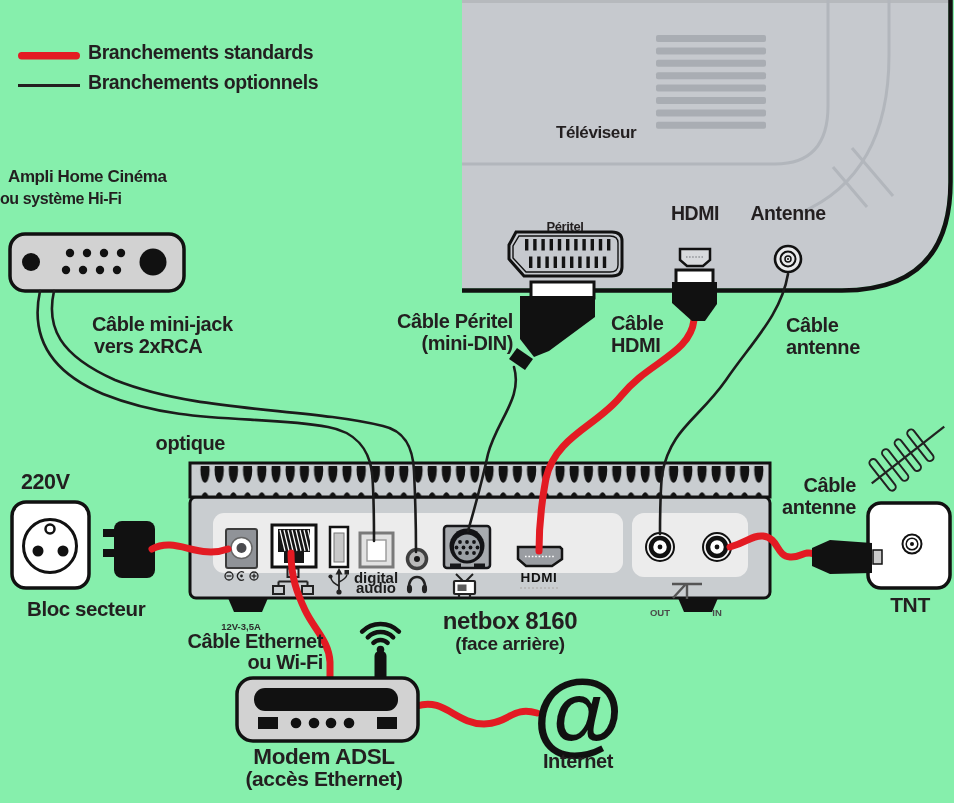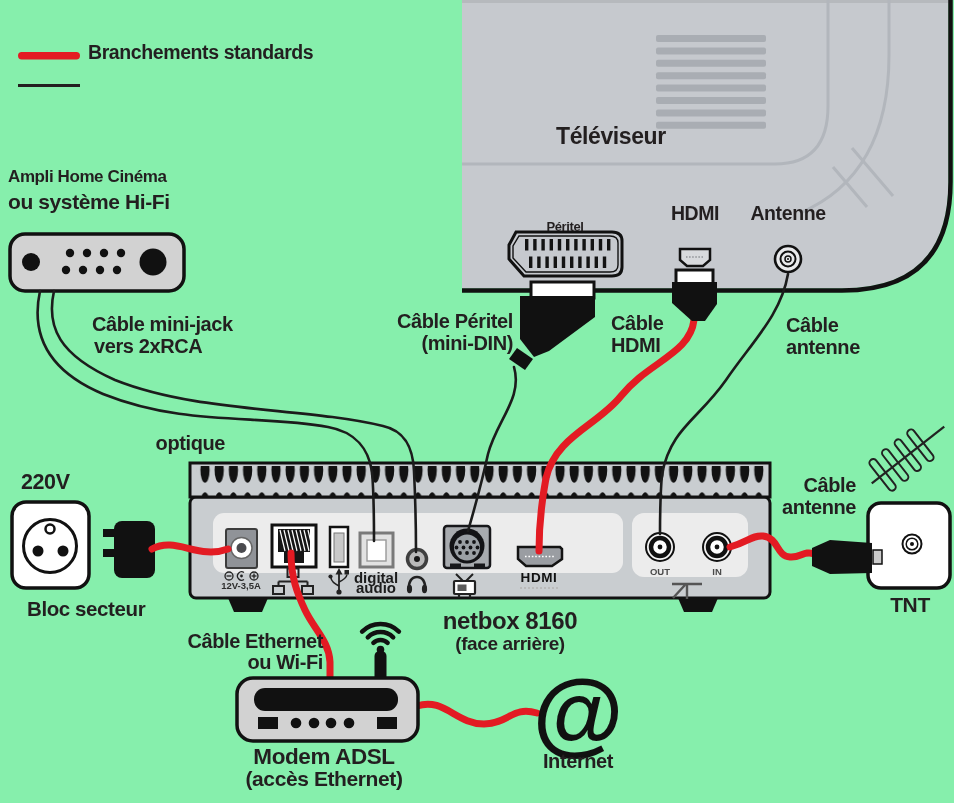--- a/index.html
+++ b/index.html
@@ -3,21 +3,21 @@
 <meta charset="utf-8">
 <style>
   html,body{margin:0;padding:0;background:#fff;}
   #canvas{position:relative;width:954px;height:803px;background:#86efac;overflow:hidden;
           font-family:"Liberation Sans",sans-serif;}
   #diagram-svg{position:absolute;left:0;top:0;z-index:1;}
   .lbl{position:absolute;z-index:2;font-weight:bold;color:#231f20;white-space:nowrap;
        font-size:20px;letter-spacing:-0.4px;line-height:1.05;}
   .c{transform:translateX(-50%);}
   .r{}
-  .tiny{font-size:9.5px;letter-spacing:0;color:#2d2d2d;}
+  .tiny{font-size:9.5px;letter-spacing:0;color:#2d2d2d;margin-top:41px;}
   .micro{font-size:15px;letter-spacing:0;color:#1c1c1c;line-height:1.0;text-align:right;}
   #hdmi-logo{font-size:13.5px;letter-spacing:0.6px;color:#111;}
   #at-symbol{font-size:93px;line-height:93px;letter-spacing:0;color:#111;}
 </style>
 </head>
 <body>
 
 <div id="canvas">
 
 <svg id="diagram-svg" width="954" height="803" viewBox="0 0 954 803">
@@ -294,30 +294,31 @@
     <rect x="258" y="717" width="20" height="12" fill="#111"></rect>
     <circle cx="296" cy="723" r="5.3" fill="#111"></circle>
         <circle cx="314" cy="723" r="5.3" fill="#111"></circle>
     <circle cx="331" cy="723" r="5.3" fill="#111"></circle>
         <circle cx="349" cy="723" r="5.3" fill="#111"></circle>
     <rect x="377" y="717" width="20" height="12" fill="#111"></rect>
   </g>
 </svg>
 
 <div class="lbl" style="left:88px;top:42px;font-size:19.5px">Branchements standards</div>
+<div class="lbl" style="left:88px;top:72px;font-size:19.5px">Branchements optionnels</div>
 
 <div class="lbl" style="left:8px;top:168px;font-size:17px">Ampli Home Cinéma</div>
-<div class="lbl" style="left:8px;top:191px;font-size:21px">ou système Hi-Fi</div>
+<div class="lbl" style="left:0;top:191px;font-size:16px">ou système Hi-Fi</div>
 
 <div class="lbl" style="left:92px;top:314px">Câble mini-jack</div>
 <div class="lbl" style="left:94px;top:336px">vers 2xRCA</div>
 
 <div class="lbl r" style="right:729px;top:433px">optique</div>
 
-<div class="lbl" style="left:556px;top:124px;font-size:23px">Téléviseur</div>
+<div class="lbl" style="left:556px;top:124px;font-size:17px">Téléviseur</div>
 <div class="lbl c" style="left:565px;top:220px;font-size:13px">Péritel</div>
 <div class="lbl c" style="left:695px;top:203px;font-size:19.5px">HDMI</div>
 <div class="lbl c" style="left:788px;top:203px;font-size:19.5px">Antenne</div>
 
 <div class="lbl r" style="right:441px;top:311px">Câble Péritel</div>
 <div class="lbl r" style="right:441px;top:333px">(mini-DIN)</div>
 
 <div class="lbl" style="left:611px;top:313px">Câble</div>
 <div class="lbl" style="left:611px;top:335px">HDMI</div>
 

